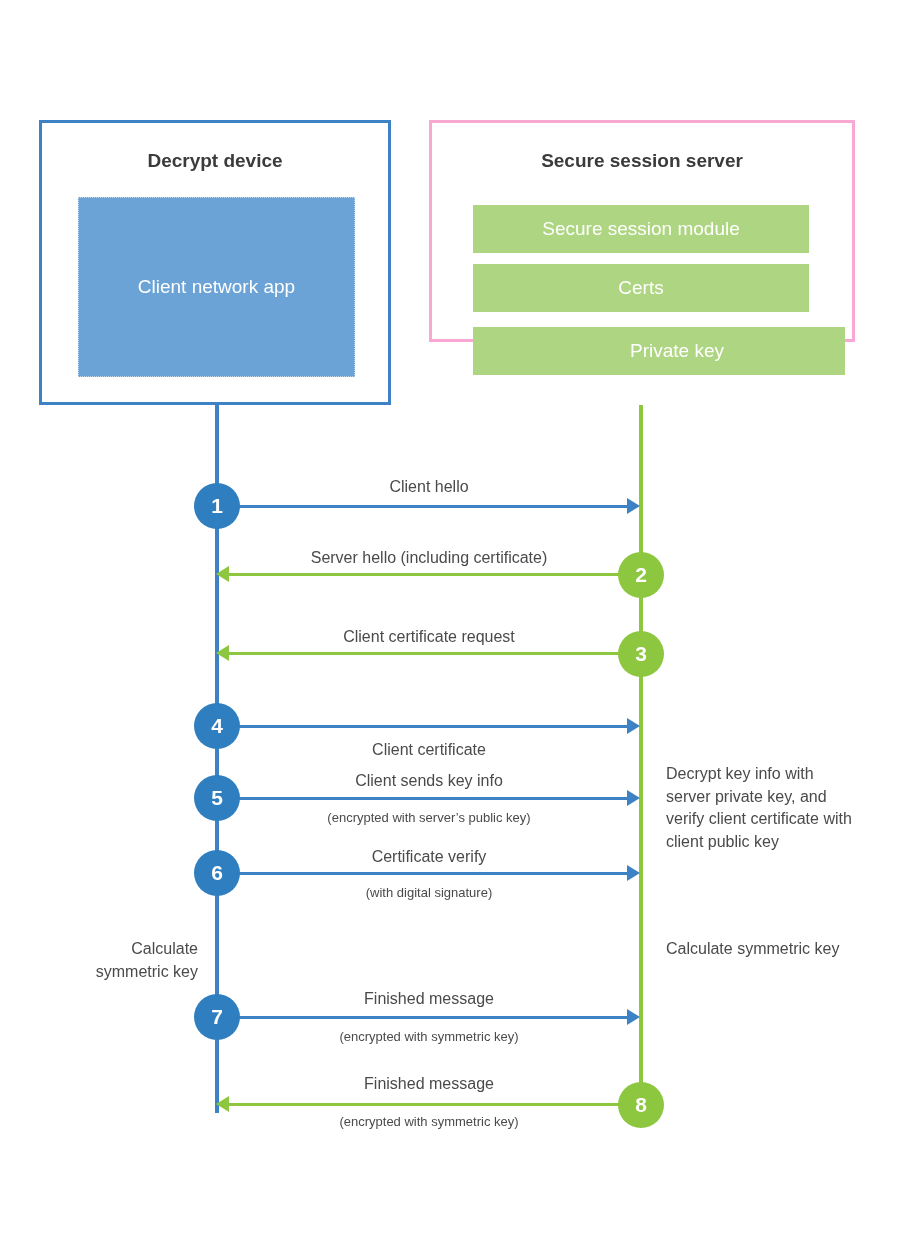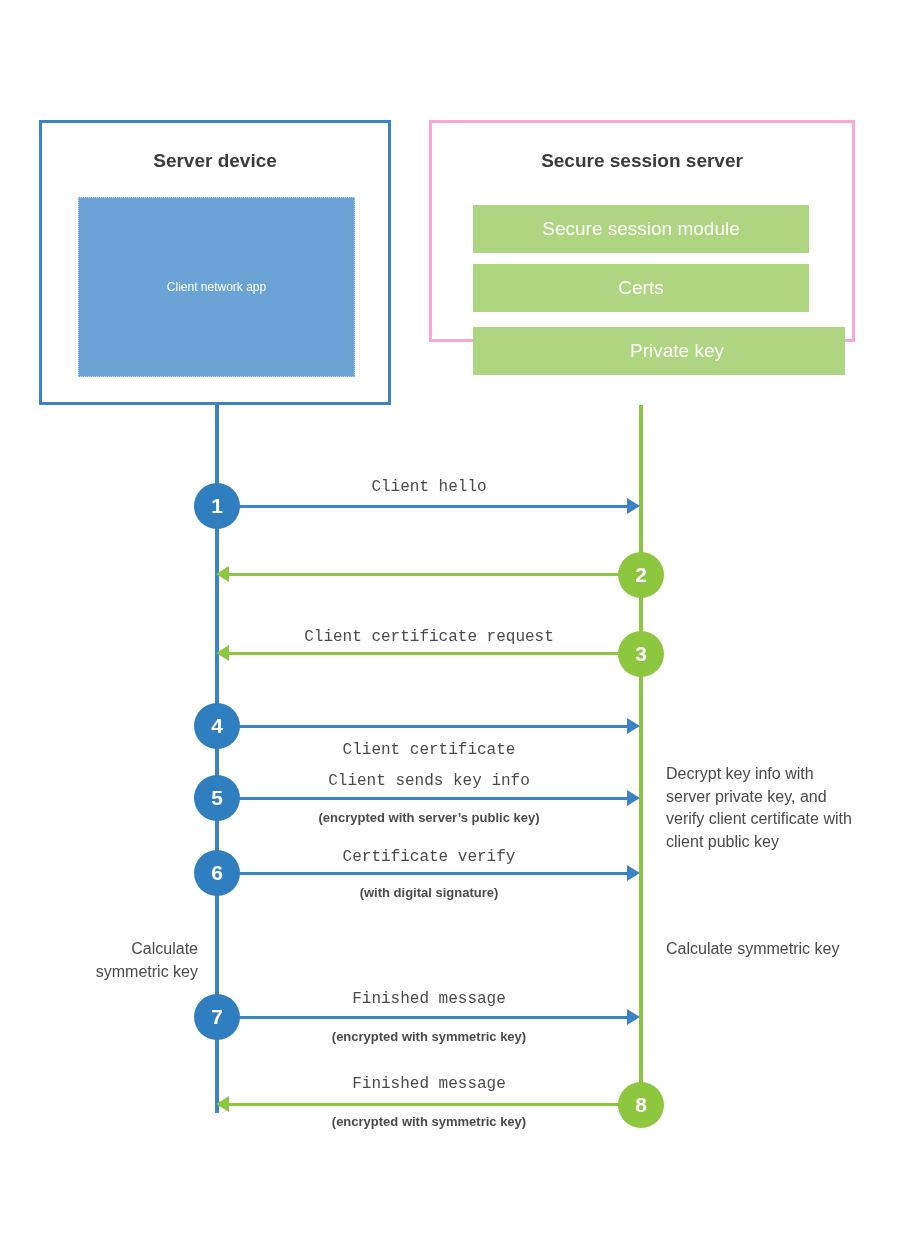--- a/index.html
+++ b/index.html
@@ -69,21 +69,21 @@
     width: 277px;
     height: 180px;
     background: #6ba3d6;
     border: 1px dotted #bcd5ec;
     box-sizing: border-box;
     display: flex;
     align-items: center;
     justify-content: center;
     text-align: center;
     color: #ffffff;
-    font-size: 12px;
+    font-size: 19px;
     font-weight: 300;
     line-height: 1.35;
   }
 
   .server-bar {
     position: absolute;
     left: 41px;
     width: 336px;
     height: 48px;
     background: #aed581;
@@ -149,27 +149,26 @@
   .step-circle.blue { background: #2f7ec0; }
   .step-circle.green { background: #8dc63f; }
 
   .msg-label {
     position: absolute;
     text-align: center;
     font-size: 16px;
     font-weight: 300;
     color: #4a4a4a;
     white-space: nowrap;
-    font-family: Liberation Mono, monospace;
   }
   .msg-sublabel {
     position: absolute;
     text-align: center;
     font-size: 13px;
-    font-weight: 700;
+    font-weight: 400;
     color: #4a4a4a;
     white-space: nowrap;
   }
 
   
   .side-note {
     position: absolute;
     font-size: 16px;
     font-weight: 300;
     color: #4a4a4a;
@@ -178,39 +177,40 @@
   .side-note.right-of-server { left: 666px; width: 190px; text-align: left; }
   .side-note.left-of-client  { left: 60px; width: 138px; text-align: right; }
 </style>
 </head>
 <body>
 
 <div id="stage">
 
 
   <div class="party-box client">
-    <div class="party-title">Server device</div>
+    <div class="party-title">Decrypt device</div>
     <div class="inner-app">Client network app</div>
   </div>
 
   <div class="party-box server">
     <div class="party-title">Secure session server</div>
     <div class="server-bar b0">Secure session module</div>
     <div class="server-bar b1">Certs</div>
     <div class="server-bar b2">Private key</div>
   </div>
 
   <div class="lifeline client"></div>
   <div class="lifeline server"></div>
 
   <div class="msg-label" style="left:217px; top:478px; width:424px;">Client hello</div>
   <div class="arrow-line blue" style="left:217px; top:505px; width:412px;"></div>
   <div class="arrow-head right blue" style="left:627px; top:498px;"></div>
   <div class="step-circle blue" style="left:194px; top:483px;">1</div>
 
+  <div class="msg-label" style="left:217px; top:549px; width:424px;">Server hello (including certificate)</div>
   <div class="arrow-line green" style="left:229px; top:573px; width:412px;"></div>
   <div class="arrow-head left green" style="left:216px; top:566px;"></div>
   <div class="step-circle green" style="left:618px; top:552px;">2</div>
 
   <div class="msg-label" style="left:217px; top:628px; width:424px;">Client certificate request</div>
   <div class="arrow-line green" style="left:229px; top:652px; width:412px;"></div>
   <div class="arrow-head left green" style="left:216px; top:645px;"></div>
   <div class="step-circle green" style="left:618px; top:631px;">3</div>
 
   <div class="msg-label" style="left:217px; top:699px; width:424px;margin-top:42px;">Client certificate</div>

